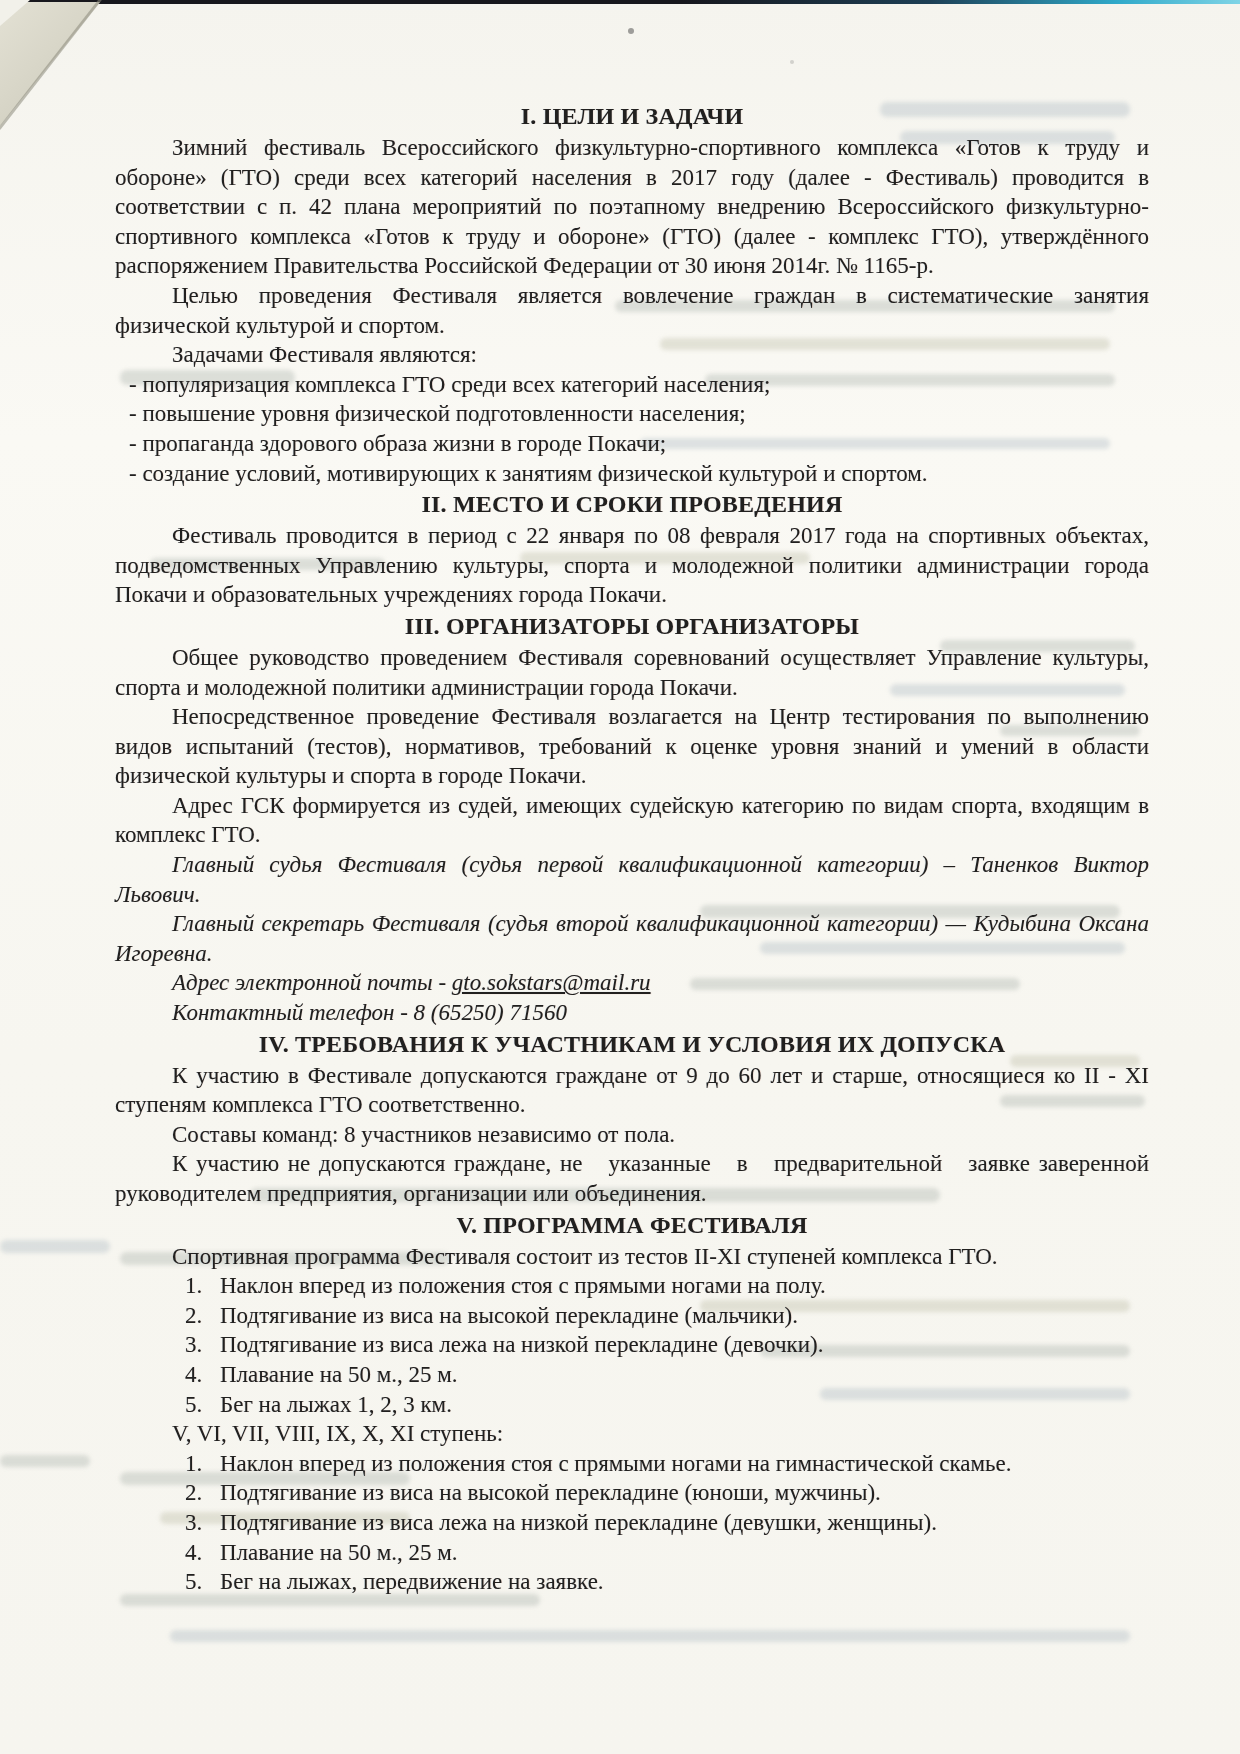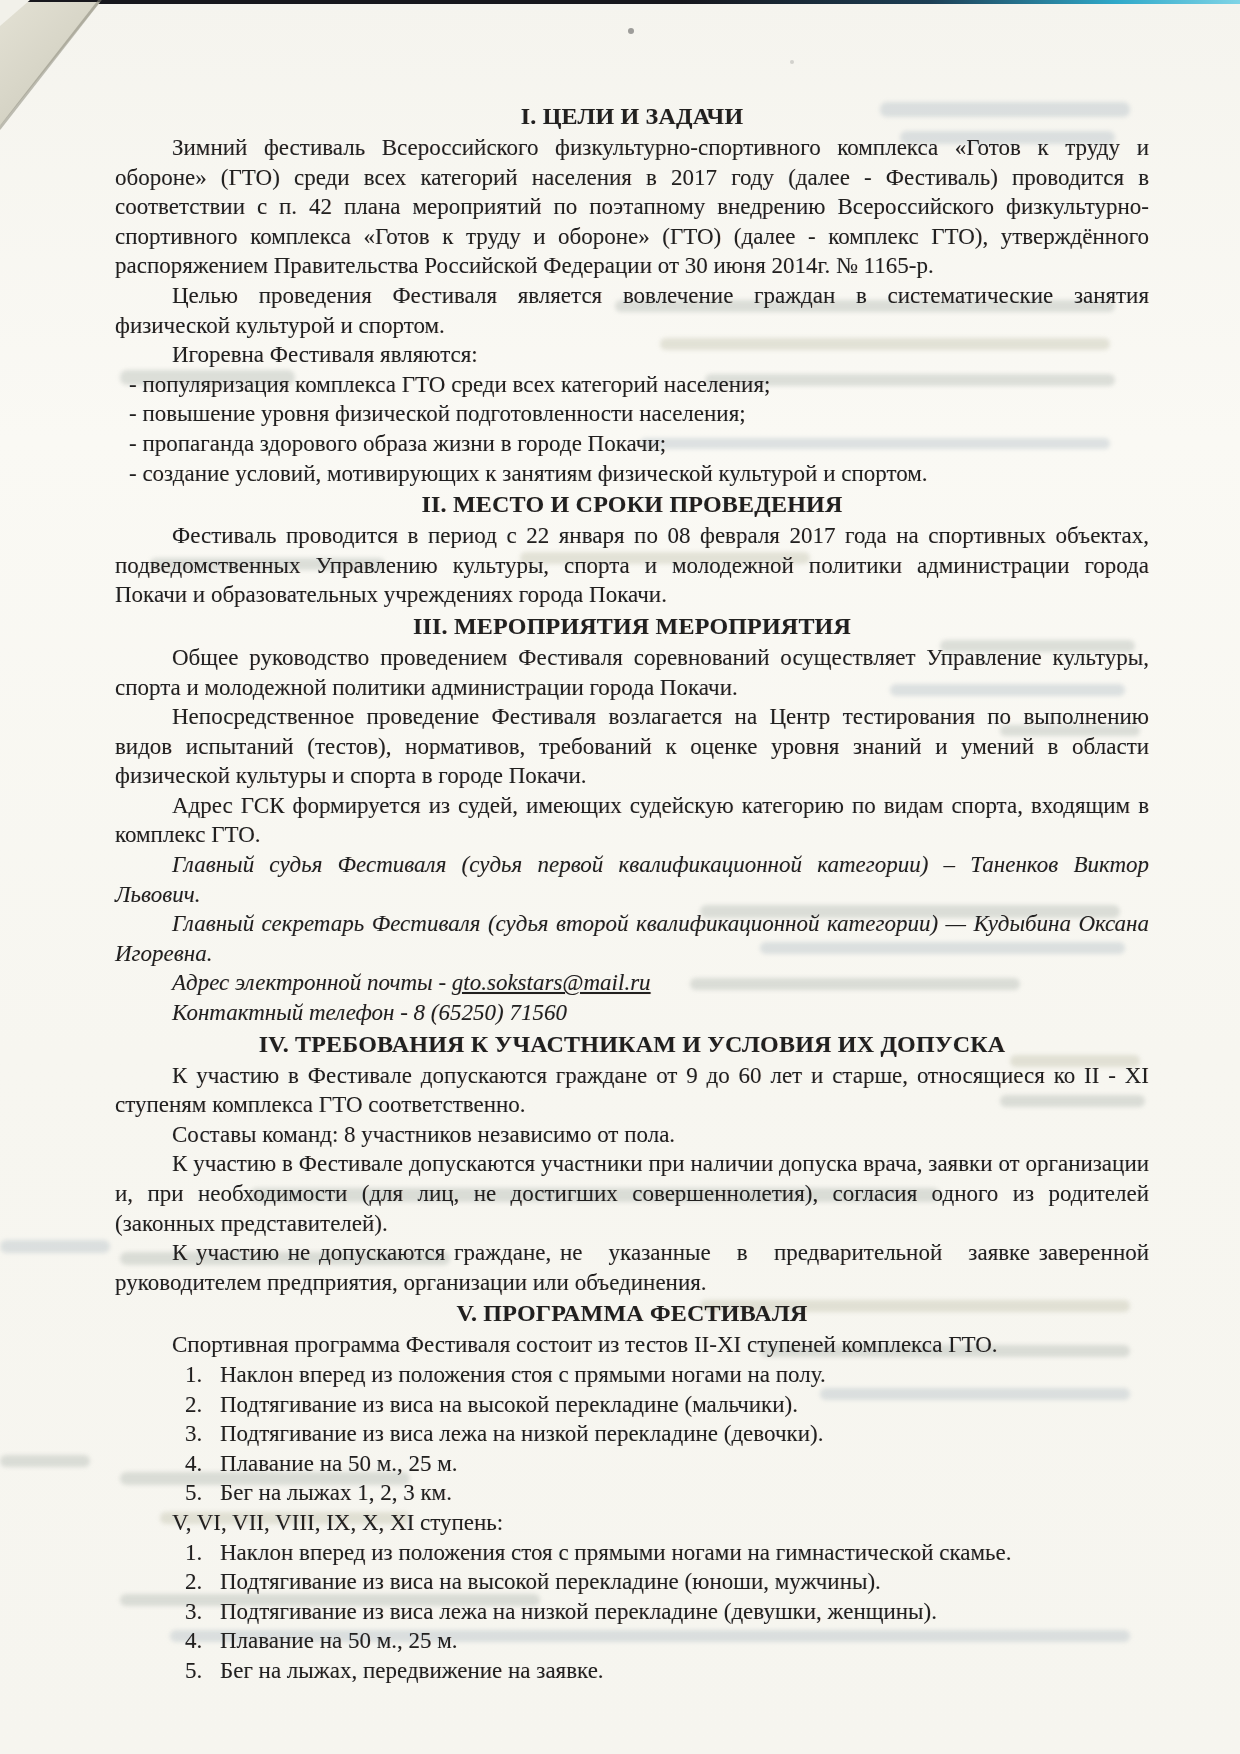--- a/index.html
+++ b/index.html
@@ -94,42 +94,41 @@
   <div class="bt" style="left:120px;top:1594px;width:420px;height:12px"></div>
   <div class="bt blue" style="left:170px;top:1630px;width:960px;height:12px"></div>
   <div class="speck" style="left:628px;top:28px;width:6px;height:6px"></div>
   <div class="speck" style="left:790px;top:60px;width:4px;height:4px;opacity:.4"></div>
 
   <div class="content">
 
     <h2>I. ЦЕЛИ И ЗАДАЧИ</h2>
     <p>Зимний фестиваль Всероссийского физкультурно-спортивного комплекса «Готов к труду и обороне» (ГТО) среди всех категорий населения в 2017 году (далее - Фестиваль) проводится в соответствии с п. 42 плана мероприятий по поэтапному внедрению Всероссийского физкультурно-спортивного комплекса «Готов к труду и обороне» (ГТО) (далее - комплекс ГТО), утверждённого распоряжением Правительства Российской Федерации от 30 июня 2014г. № 1165-р.</p>
     <p>Целью проведения Фестиваля является вовлечение граждан в систематические занятия физической культурой и спортом.</p>
-    <p>Игоревна Фестиваля являются:</p>
+    <p>Задачами Фестиваля являются:</p>
     <p class="dash">- популяризация комплекса ГТО среди всех категорий населения;</p>
     <p class="dash">- повышение уровня физической подготовленности населения;</p>
     <p class="dash">- пропаганда здорового образа жизни в городе Покачи;</p>
     <p class="dash">- создание условий, мотивирующих к занятиям физической культурой и спортом.</p>
 
     <h2>II. МЕСТО И СРОКИ ПРОВЕДЕНИЯ</h2>
     <p>Фестиваль проводится в период с 22 января по 08 февраля 2017 года на спортивных объектах, подведомственных Управлению культуры, спорта и молодежной политики администрации города Покачи и образовательных учреждениях города Покачи.</p>
 
-    <h2>III. МЕРОПРИЯТИЯ МЕРОПРИЯТИЯ</h2>
+    <h2>III. ОРГАНИЗАТОРЫ ОРГАНИЗАТОРЫ</h2>
     <p>Общее руководство проведением Фестиваля соревнований осуществляет Управление культуры, спорта и молодежной политики администрации города Покачи.</p>
     <p>Непосредственное проведение Фестиваля возлагается на Центр тестирования по выполнению видов испытаний (тестов), нормативов, требований к оценке уровня знаний и умений в области физической культуры и спорта в городе Покачи.</p>
     <p>Адрес ГСК формируется из судей, имеющих судейскую категорию по видам спорта, входящим в комплекс ГТО.</p>
     <p class="italic">Главный судья Фестиваля (судья первой квалификационной категории) – Таненков Виктор Львович.</p>
     <p class="italic">Главный секретарь Фестиваля (судья второй квалификационной категории) — Кудыбина Оксана Игоревна.</p>
     <p class="italic"><span>Адрес электронной почты - </span><span class="email">gto.sokstars@mail.ru</span></p>
     <p class="italic">Контактный телефон - 8 (65250) 71560</p>
 
     <h2>IV. ТРЕБОВАНИЯ К УЧАСТНИКАМ И УСЛОВИЯ ИХ ДОПУСКА</h2>
     <p>К участию в Фестивале допускаются граждане от 9 до 60 лет и старше, относящиеся ко II - XI ступеням комплекса ГТО соответственно.</p>
     <p>Составы команд: 8 участников независимо от пола.</p>
-    <p>К участию в Фестивале допускаются участники при наличии допуска врача, заявки от организации и, при необходимости (для лиц, не достигших совершеннолетия), согласия одного из родителей (законных представителей).</p>
     <p>К участию не допускаются граждане, не &nbsp; указанные &nbsp; в &nbsp; предварительной &nbsp; заявке заверенной руководителем предприятия, организации или объединения.</p>
 
     <h2>V. ПРОГРАММА ФЕСТИВАЛЯ</h2>
     <p>Спортивная программа Фестиваля состоит из тестов II-XI ступеней комплекса ГТО.</p>
     <div class="li-row">
         <span class="num">1.</span>
         <span class="txt">Наклон вперед из положения стоя с прямыми ногами на полу.</span>
       </div>
     <div class="li-row">
         <span class="num">2.</span>

